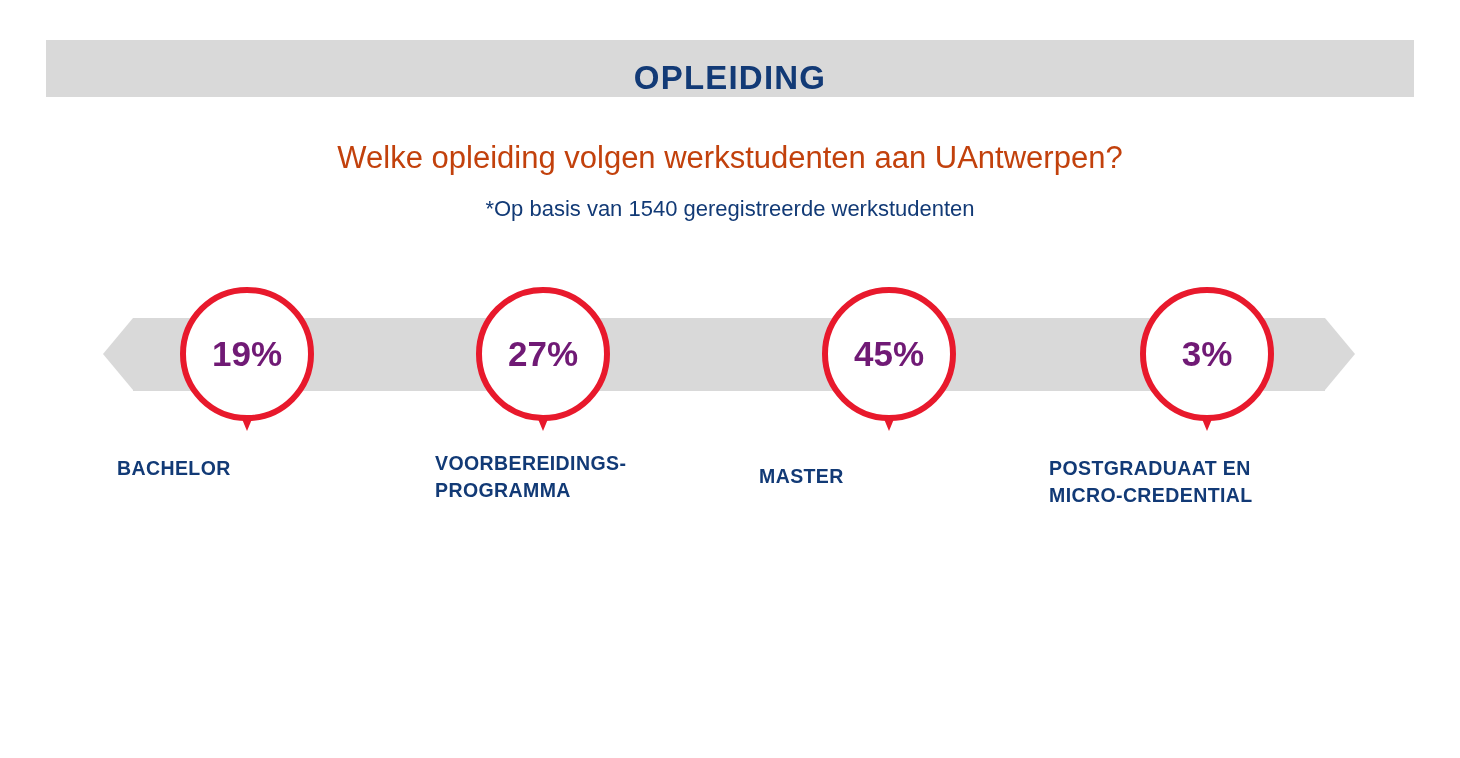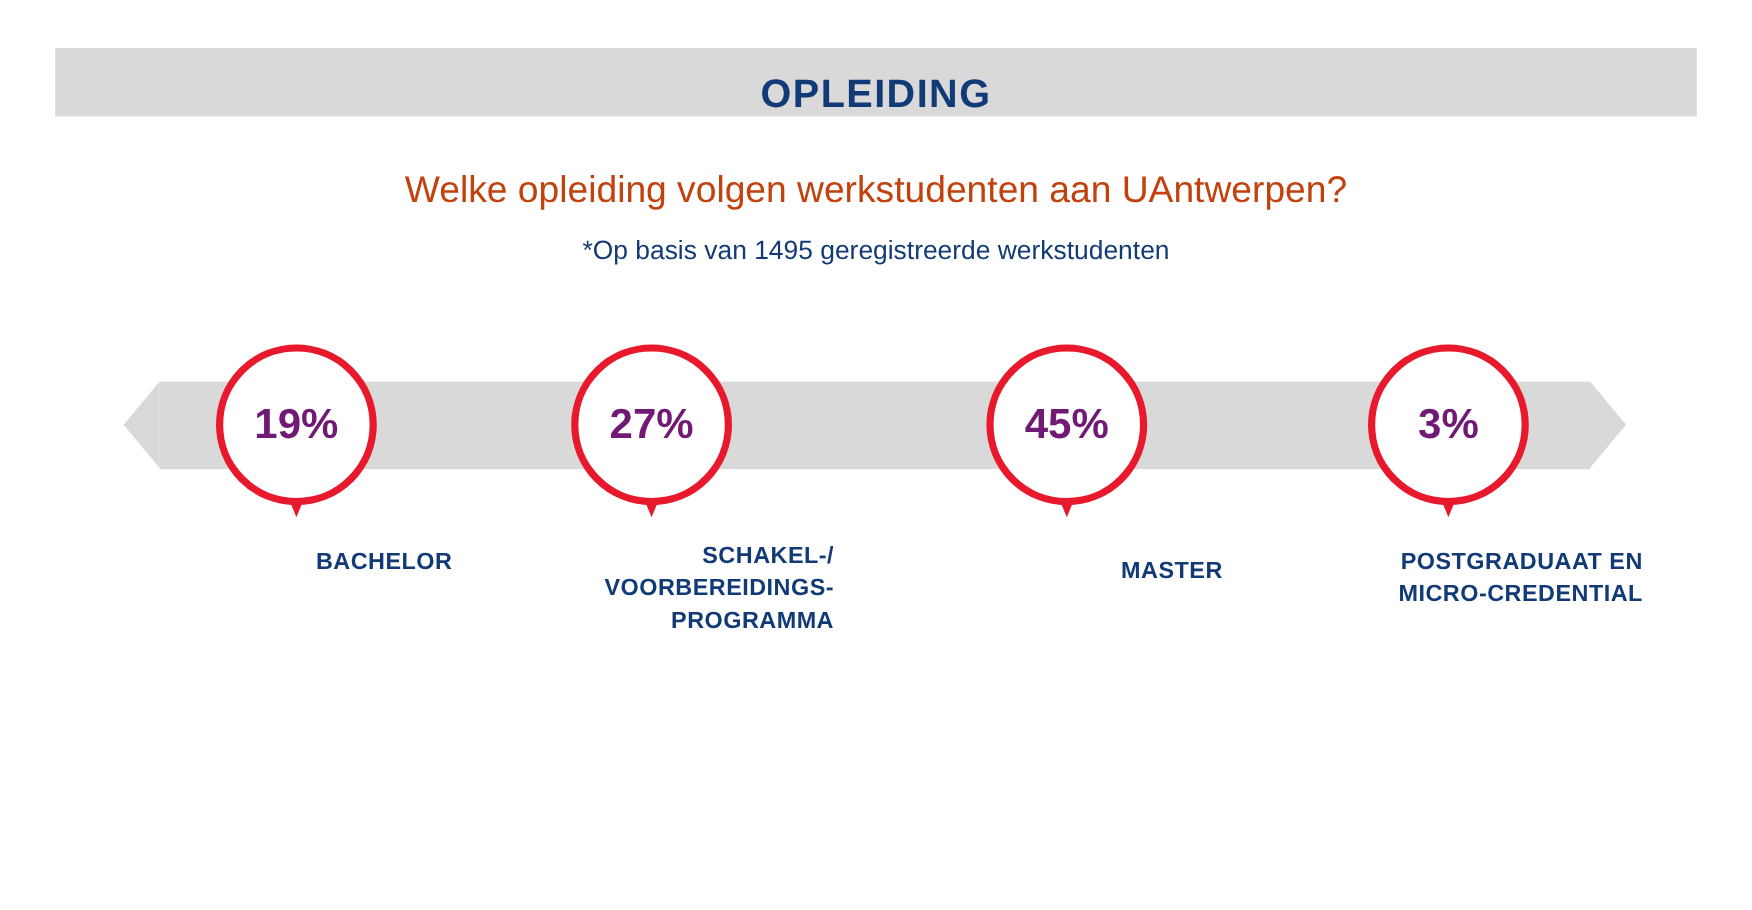--- a/index.html
+++ b/index.html
@@ -140,21 +140,21 @@
     width: 0;
     height: 0;
     border-left: 13px solid transparent;
     border-right: 13px solid transparent;
     border-top: 26px solid #ffffff;
     z-index: 3;
   }
 
   .pin-label {
     position: absolute;
-    text-align: right;
+    text-align: left;
     color: #123a76;
     font-size: 19.5px;
     font-weight: bold;
     letter-spacing: 0.4px;
     line-height: 1.38;
   }
 
   
   #pin-0 { left: 180px; }
   #pin-1 { left: 476px; }
@@ -167,21 +167,21 @@
   #label-3 { left: 1049px; top: 455px; width: 320px; }
 </style>
 </head>
 <body>
 
 <div class="header-band">
   <div class="header-title">OPLEIDING</div>
 </div>
 
 <div class="question">Welke opleiding volgen werkstudenten aan UAntwerpen?</div>
-<div class="subtitle">*Op basis van 1495 geregistreerde werkstudenten</div>
+<div class="subtitle">*Op basis van 1540 geregistreerde werkstudenten</div>
 
 <div class="arrow-band">
   <div class="arrow-head-left"></div>
   <div class="arrow-body"></div>
   <div class="arrow-head-right"></div>
 </div>
 
 <div class="pin" id="pin-0">
   <div class="pin-tail"></div>
   <div class="pin-circle">
@@ -203,21 +203,20 @@
 <div class="pin" id="pin-3">
   <div class="pin-tail"></div>
   <div class="pin-tail-inner"></div>
   <div class="pin-circle">
     <span class="pin-value">3%</span>
   </div>
 </div>
 
 <div class="pin-label" id="label-0">BACHELOR</div>
 <div class="pin-label" id="label-1">
-  <div>SCHAKEL-/</div>
   <div>VOORBEREIDINGS-</div>
   <div>PROGRAMMA</div>
 </div>
 <div class="pin-label" id="label-2">MASTER</div>
 <div class="pin-label" id="label-3">
   <div>POSTGRADUAAT EN</div>
   <div>MICRO-CREDENTIAL</div>
 </div>
 
 </body></html>

